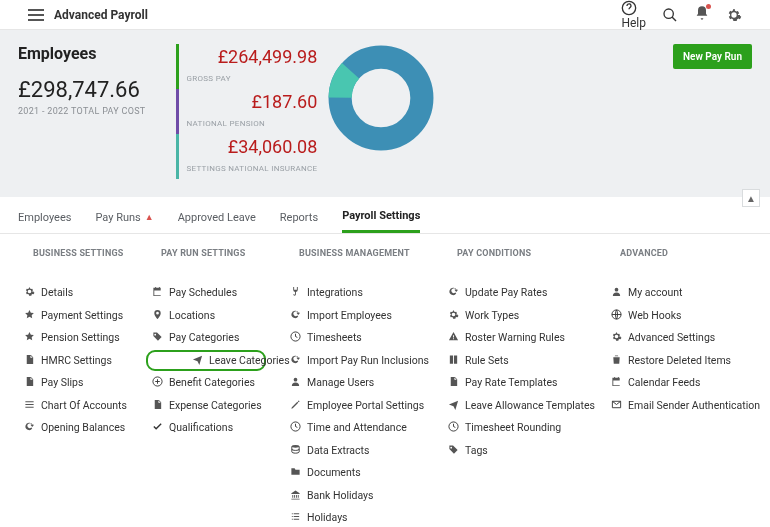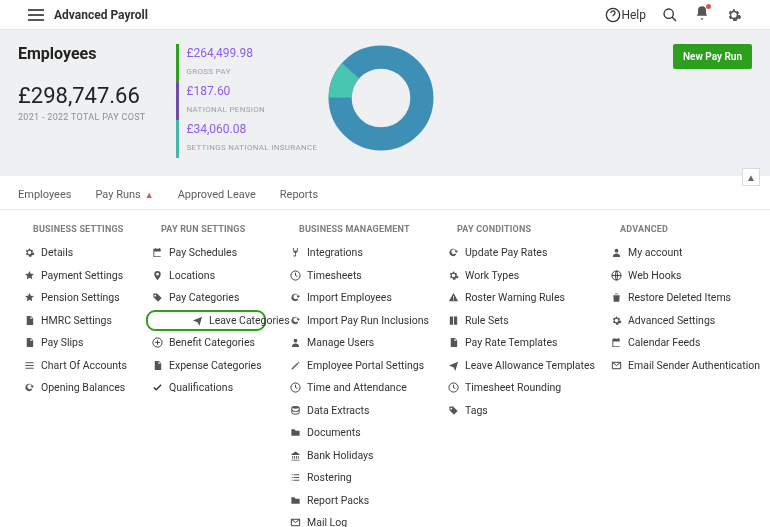--- a/index.html
+++ b/index.html
@@ -5,52 +5,52 @@
 * { margin: 0; padding: 0; box-sizing: border-box; font-family: -apple-system, BlinkMacSystemFont, "Segoe UI", Roboto, Arial, sans-serif; }
 body { width: 770px; height: 527px; background: #fff; overflow: hidden; font-size: 11px; color: #333; }
 
 
 .topbar { height: 30px; display: flex; align-items: center; padding: 0 28px; border-bottom: 1px solid #e6e6e6; }
 .hamburger { width: 16px; height: 12px; display: flex; flex-direction: column; justify-content: space-between; margin-right: 10px; cursor: pointer; }
 .hamburger span { display: block; height: 2px; background: #555; }
 .topbar-title { font-weight: 700; font-size: 12px; }
 .topbar-right { margin-left: auto; display: flex; align-items: center; gap: 16px; }
 .topbar-right .icon { width: 16px; height: 16px; fill: #555; cursor: pointer; }
-.help-group { display: flex; align-items: center; font-size: 12px; cursor: pointer; }
+.help-group { display: flex; font-size: 12px; cursor: pointer; flex-direction: column; }
 .bell-wrap { position: relative; }
 .bell-dot { position: absolute; top: -1px; right: -1px; width: 5px; height: 5px; background: #d9534f; border-radius: 50%; }
 
 
 .summary { background: #eef0f2; padding: 14px 18px 18px 18px; display: flex; align-items: flex-start; position: relative; }
 .summary-left { padding-right: 20px; }
 .emp-title { font-weight: 700; font-size: 16px; color: #222; }
-.emp-amount { font-size: 22px; color: #222; margin-top: 20px; }
+.emp-amount { font-size: 22px; color: #222; margin-top: 14px; }
 .emp-sub { font-size: 9px; color: #8b8f94; margin-top: 4px; letter-spacing: .3px; }
 .stats { padding-left: 10px; }
 .stat { border-left: 3px solid transparent; padding: 2px 0 6px 8px; min-width: 140px; }
-.stat .amount { font-size: 12px; color: #8b5cf6; }
+.stat .amount { font-size: 18px; color: #b91c1c; text-align: right; }
 .stat .label { font-size: 8px; color: #9aa0a6; letter-spacing: .3px; margin-top: 7px; }
 .stat.green  { border-color: #2ca01c; }
 .stat.purple { border-color: #6f4ca8; }
 .stat.teal   { border-color: #49b5a6; }
 .donut { margin-left: 10px; }
 .new-run { position: absolute; top: 14px; right: 18px; background: #2ca01c; color: #fff; font-weight: 600; font-size: 10px; padding: 7px 10px; border-radius: 2px; cursor: pointer; border: none; }
 .chev { position: absolute; bottom: -10px; right: 10px; width: 18px; height: 18px; background: #fff; border: 1px solid #d9dcde; display:flex; align-items:center; justify-content:center; font-size:10px; color:#666; }
 
 
 .tabs { display: flex; gap: 24px; padding: 12px 18px 0 18px; border-bottom: 1px solid #e6e6e6; font-size: 11px; }
 .tab { padding-bottom: 8px; color: #5a5e63; cursor: pointer; display:flex; align-items:center; gap:4px;}
 .tab.active { color: #222; font-weight: 700; border-bottom: 3px solid #2ca01c; }
 .warn-tri { color: #d9534f; font-size: 9px; }
 
 
 .cols { display: flex; padding: 14px 18px; gap: 18px; }
 .col { flex: 0 0 auto; }
-.col h4 { font-size: 9px; font-weight: 700; color: #7a7e83; letter-spacing: .2px; margin-bottom: 8px; padding-left: 15px; }
-.item { display: flex; align-items: center; gap: 6px; font-size: 10.5px; color: #333; padding: 2px 4px; margin: 1.5px 0; cursor: pointer; white-space: nowrap; border-radius: 9px; border: 2px solid transparent;}
+.col h4 { font-size: 9px; font-weight: 700; color: #7a7e83; letter-spacing: .2px; margin-bottom: 24px; padding-left: 15px; }
+.item { display: flex; align-items: flex-start; gap: 6px; font-size: 10.5px; color: #333; padding: 2px 4px; margin: 1.5px 0; cursor: pointer; white-space: nowrap; border-radius: 9px; border: 2px solid transparent;}
 .item svg { width: 11px; height: 11px; fill: #555; flex-shrink: 0; }
 .item.highlighted { border-color: #2ca01c; padding-left: 44px; }
 
 .c1 { width: 110px; }
 .c2 { width: 120px; }
 .c3 { width: 140px; }
 .c4 { width: 145px; }
 .c5 { width: 160px; }
 </style>
 </head>
@@ -214,20 +214,21 @@
 </div>
 
 <div class="tabs">
   <div class="tab">Employees</div>
   <div class="tab">
     <span>Pay Runs</span>
     <span class="warn-tri">▲</span>
   </div>
   <div class="tab">Approved Leave</div>
   <div class="tab">Reports</div>
+  <div class="tab active">Payroll Settings</div>
 </div>
 
 <div class="cols">
   <div class="col c1">
       <h4>BUSINESS SETTINGS</h4>
       <div class="item">
         <svg>
           <use href="#i-gear"></use>
         </svg>
         <span>Details</span>
@@ -317,34 +318,34 @@
   <div class="col c3">
       <h4>BUSINESS MANAGEMENT</h4>
       <div class="item">
         <svg>
           <use href="#i-plug"></use>
         </svg>
         <span>Integrations</span>
       </div>
       <div class="item">
         <svg>
+          <use href="#i-refresh"></use>
+        </svg>
+        <span>Import Employees</span>
+      </div>
+      <div class="item">
+        <svg>
           <use href="#i-clock"></use>
         </svg>
         <span>Timesheets</span>
       </div>
       <div class="item">
         <svg>
           <use href="#i-refresh"></use>
         </svg>
-        <span>Import Employees</span>
-      </div>
-      <div class="item">
-        <svg>
-          <use href="#i-refresh"></use>
-        </svg>
         <span>Import Pay Run Inclusions</span>
       </div>
       <div class="item">
         <svg>
           <use href="#i-user"></use>
         </svg>
         <span>Manage Users</span>
       </div>
       <div class="item">
         <svg>
@@ -373,21 +374,21 @@
       <div class="item">
         <svg>
           <use href="#i-bank"></use>
         </svg>
         <span>Bank Holidays</span>
       </div>
       <div class="item">
         <svg>
           <use href="#i-list"></use>
         </svg>
-        <span>Rostering</span>
+        <span>Holidays</span>
       </div>
       <div class="item">
         <svg>
           <use href="#i-folder"></use>
         </svg>
         <span>Report Packs</span>
       </div>
       <div class="item">
         <svg>
           <use href="#i-mail"></use>
@@ -455,32 +456,32 @@
         <span>My account</span>
       </div>
       <div class="item">
         <svg>
           <use href="#i-globe"></use>
         </svg>
         <span>Web Hooks</span>
       </div>
       <div class="item">
         <svg>
+          <use href="#i-gear"></use>
+        </svg>
+        <span>Advanced Settings</span>
+      </div>
+      <div class="item">
+        <svg>
           <use href="#i-trash"></use>
         </svg>
         <span>Restore Deleted Items</span>
       </div>
       <div class="item">
         <svg>
-          <use href="#i-gear"></use>
-        </svg>
-        <span>Advanced Settings</span>
-      </div>
-      <div class="item">
-        <svg>
           <use href="#i-cal"></use>
         </svg>
         <span>Calendar Feeds</span>
       </div>
       <div class="item">
         <svg>
           <use href="#i-mail"></use>
         </svg>
         <span>Email Sender Authentication</span>
       </div>

